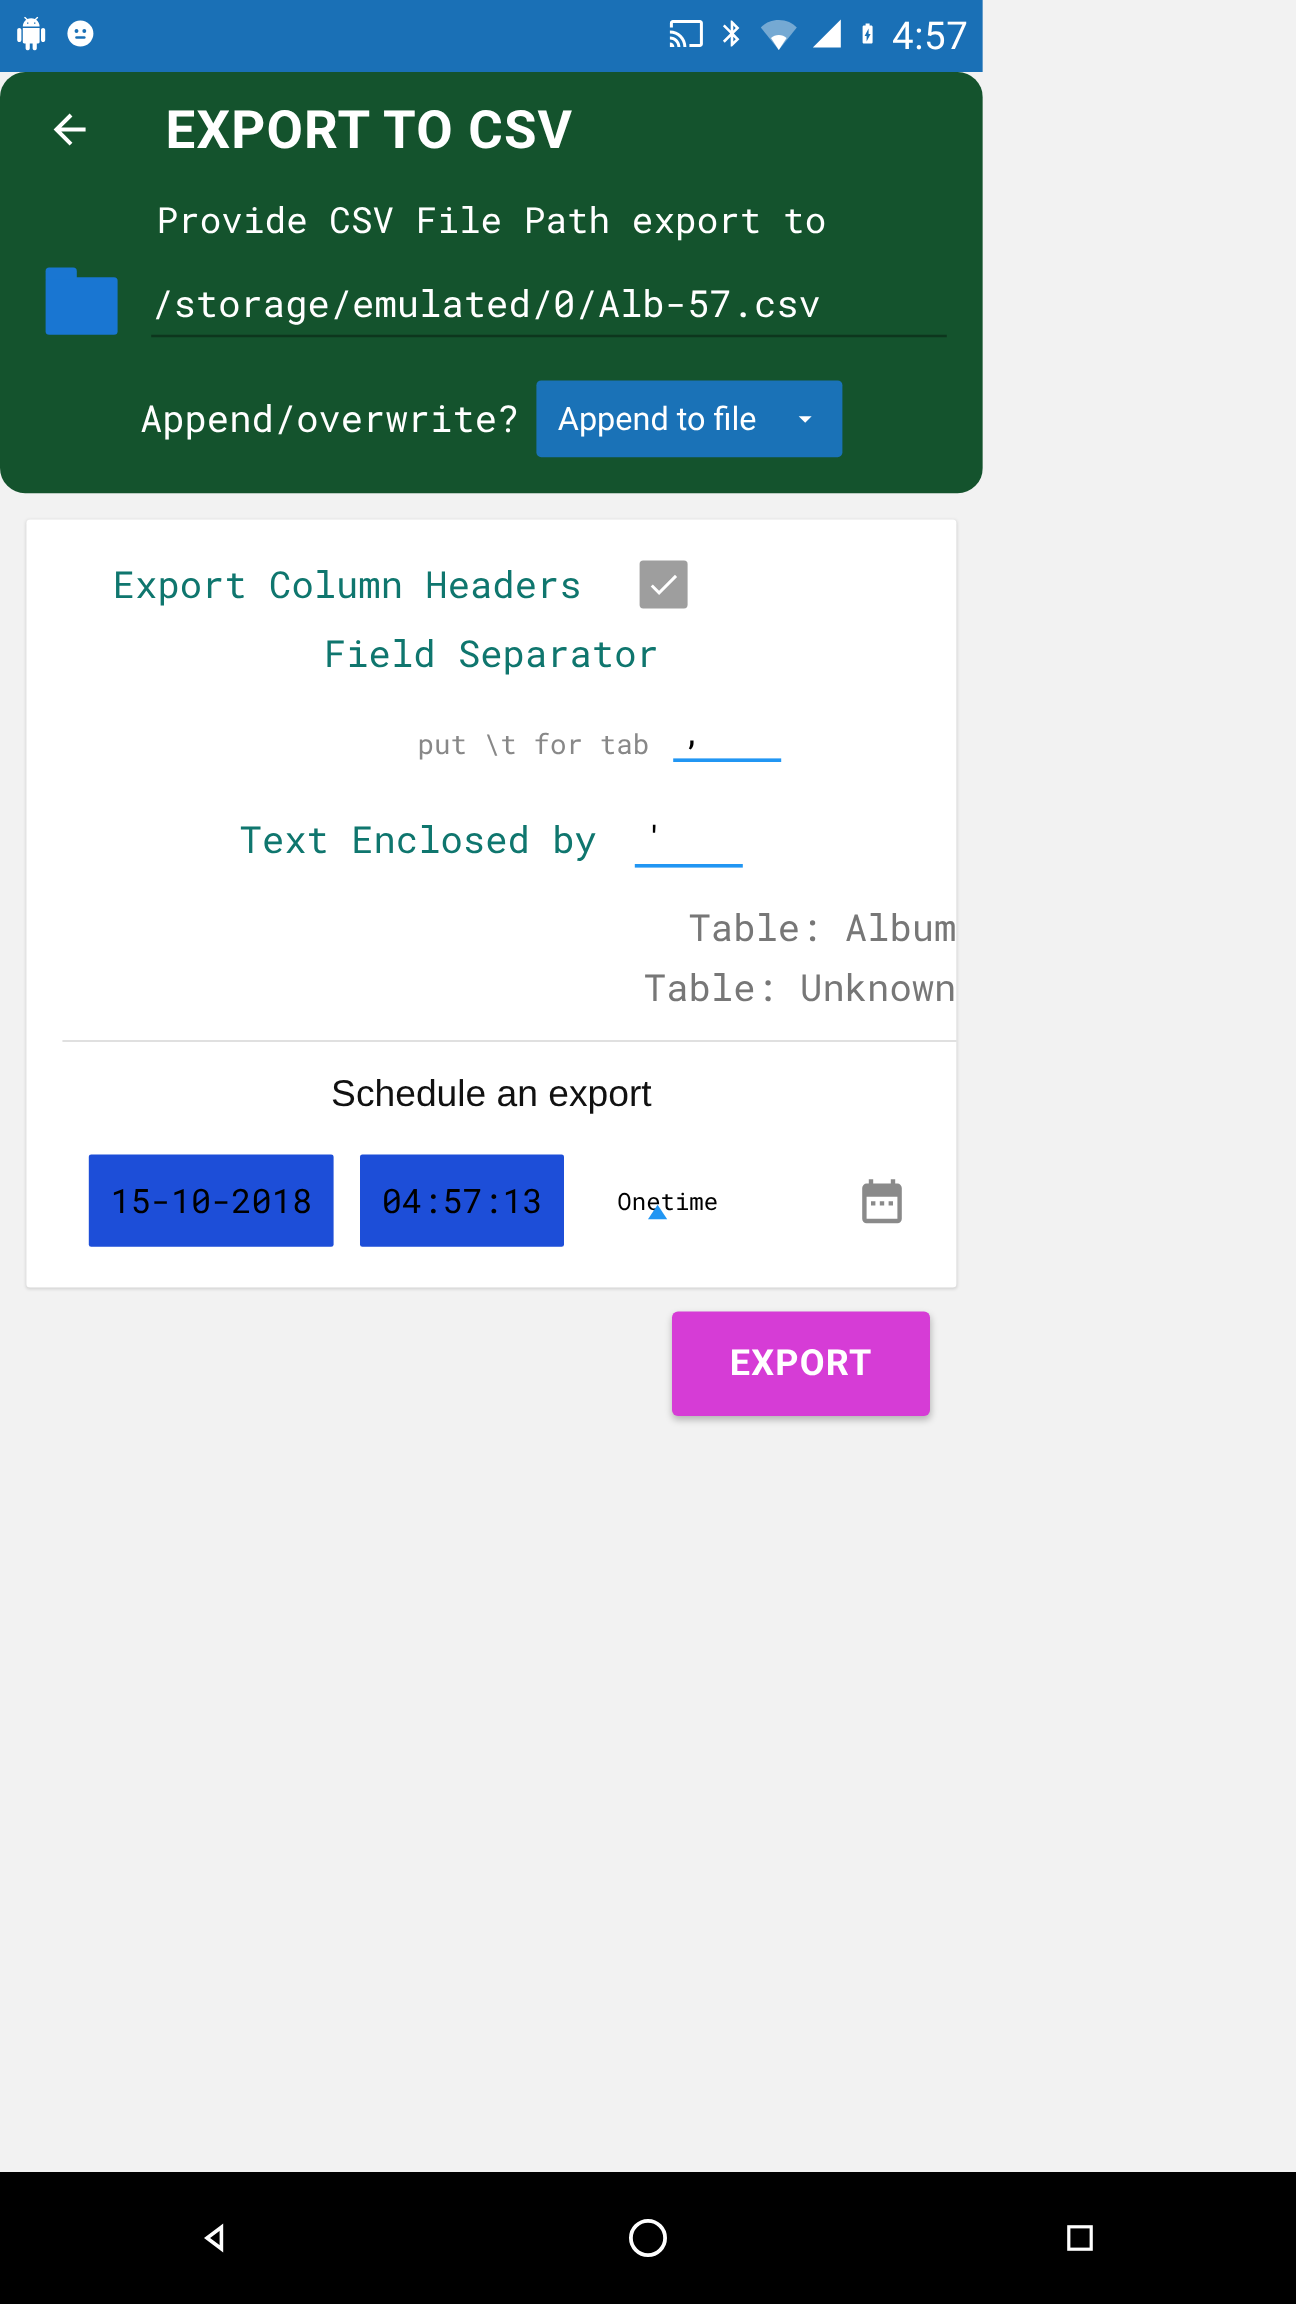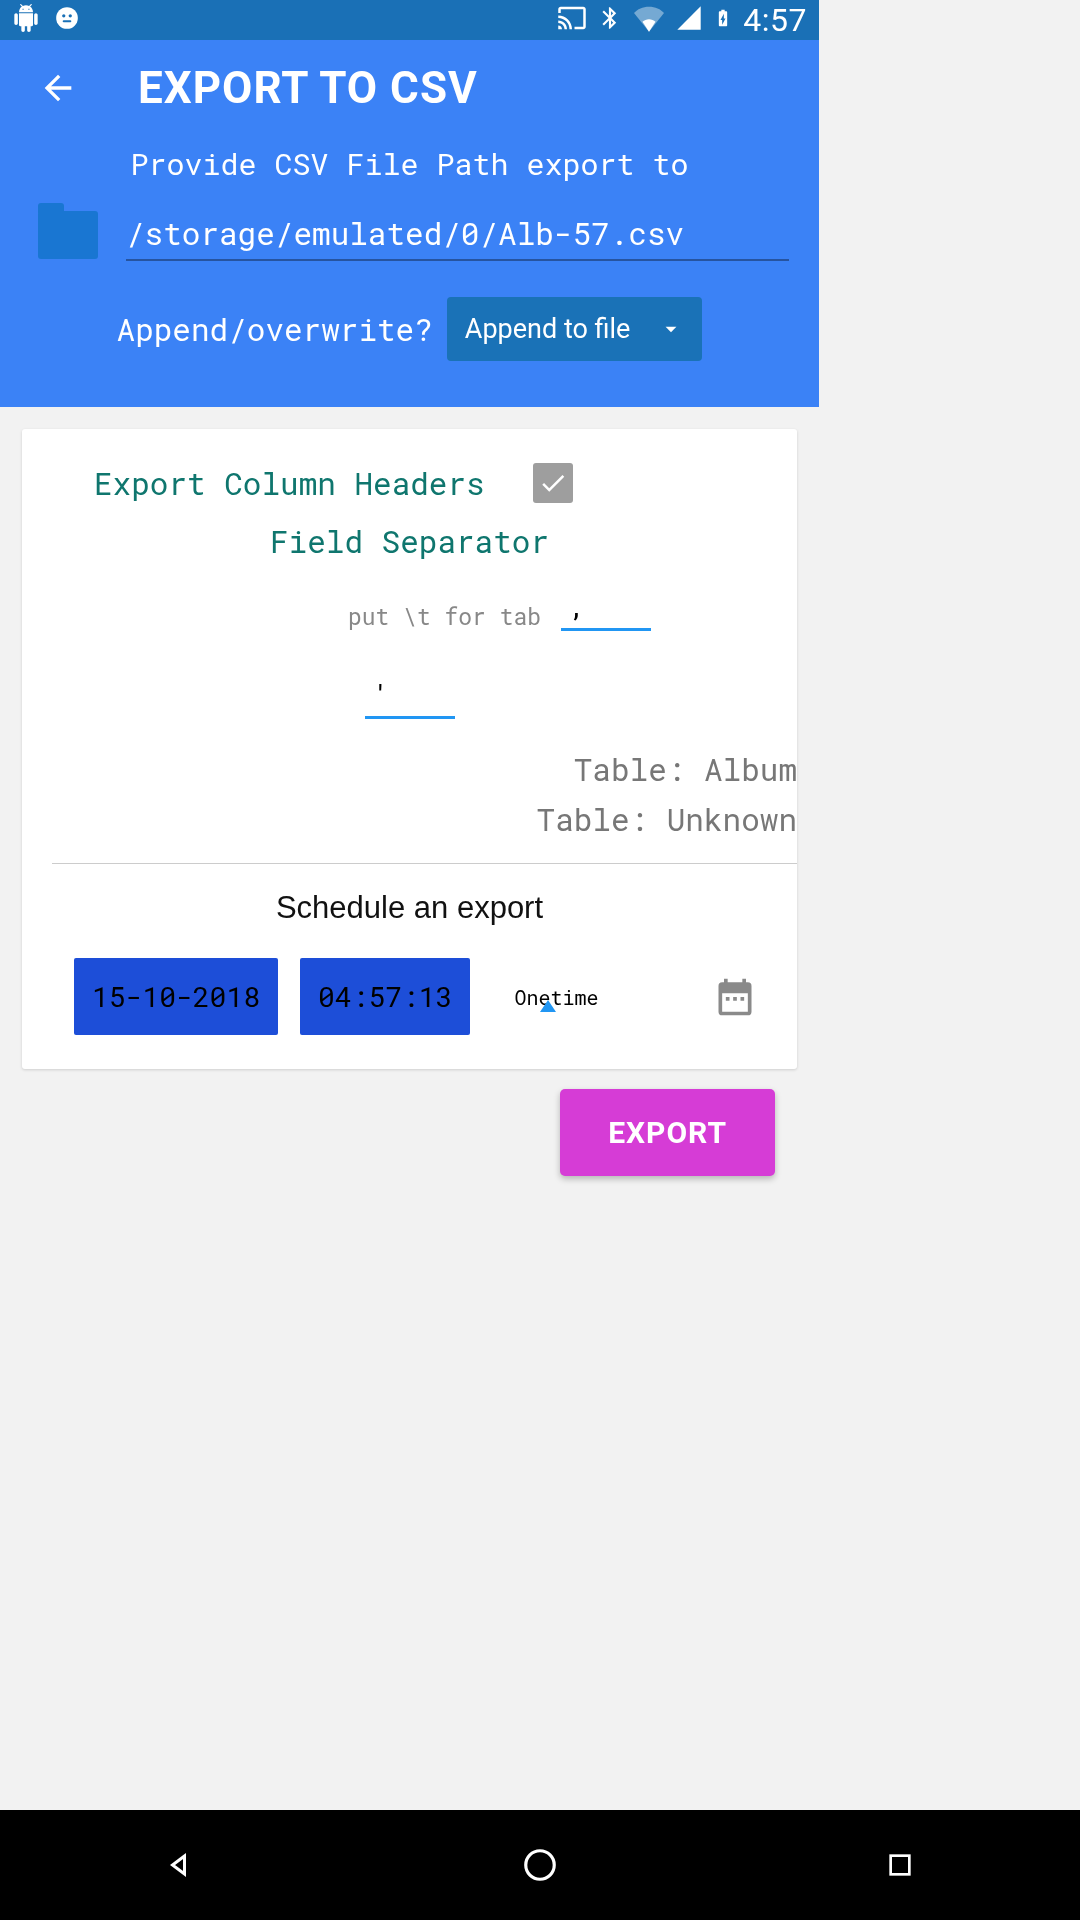--- a/index.html
+++ b/index.html
@@ -1,36 +1,37 @@
 <!DOCTYPE html>
 <html><head>
 <meta charset="utf-8">
 <style>
   * { box-sizing: border-box; margin: 0; padding: 0; }
   html, body { width: 819px; height: 1456px; font-family: 'Roboto Mono', 'Courier New', monospace; overflow: hidden; background: #f2f2f2; }
   
   
   .status-bar {
-    height: 40px;
+    height: 60px;
     background: #1A70B6;
     display: flex;
     align-items: center;
     justify-content: space-between;
     padding: 0 12px;
     color: #fff;
   }
   .status-left { display: flex; gap: 14px; align-items: center; }
   .status-right { display: flex; gap: 10px; align-items: center; }
   .status-time { font-family: Roboto, sans-serif; font-size: 32px; font-weight: 400; letter-spacing: 0.5px; }
   
   
   .header {
-    background: #3b82f6;
-    color: #fff;
-    padding-bottom: 46px;
+    background: #14532d;
+    color: #fff;
+    padding-bottom: 30px;
+    border-radius: 21px;
   }
   .title-row {
     display: flex;
     align-items: center;
     padding: 22px 24px 24px 24px;
   }
   .back-arrow {
     width: 40px; height: 40px;
     display: flex; align-items: center; justify-content: center;
     margin-right: 60px; margin-left: 14px;
@@ -318,20 +319,21 @@
 
   <div style="text-align:center">
     <div class="mono-label sep-label" style="display:inline-block">Field Separator</div>
   </div>
   <div class="sep-combined" style="justify-content:center; padding-left:180px;">
     <div class="sep-hint">put \t for tab</div>
     <input class="small-input" value="," style="">
   </div>
 
   <div class="card-row enc-row">
+    <div class="mono-label">Text Enclosed by</div>
     <input class="small-input" value="'" style="">
   </div>
 
   <div class="info-row">Table: Album</div>
   <div class="info-row">Table: Unknown</div>
 
   <div class="divider"></div>
 
   <div class="schedule-label">Schedule an export</div>
 

